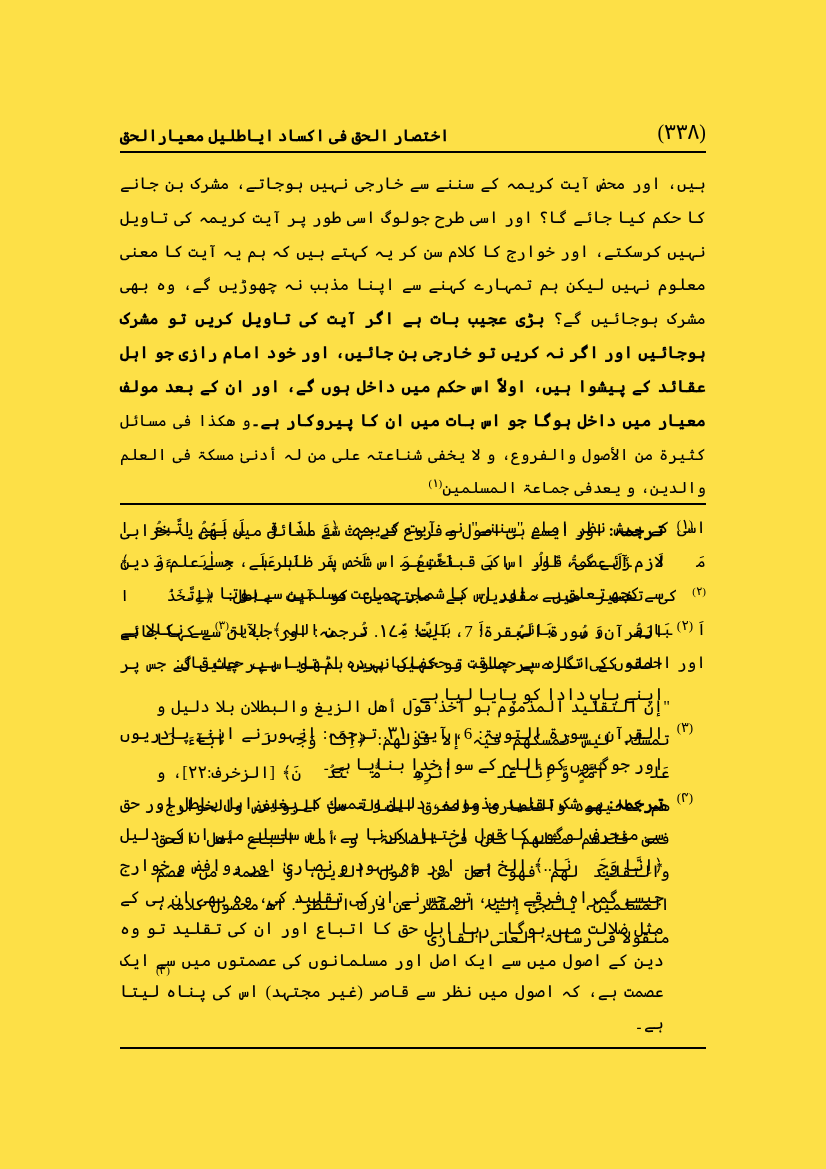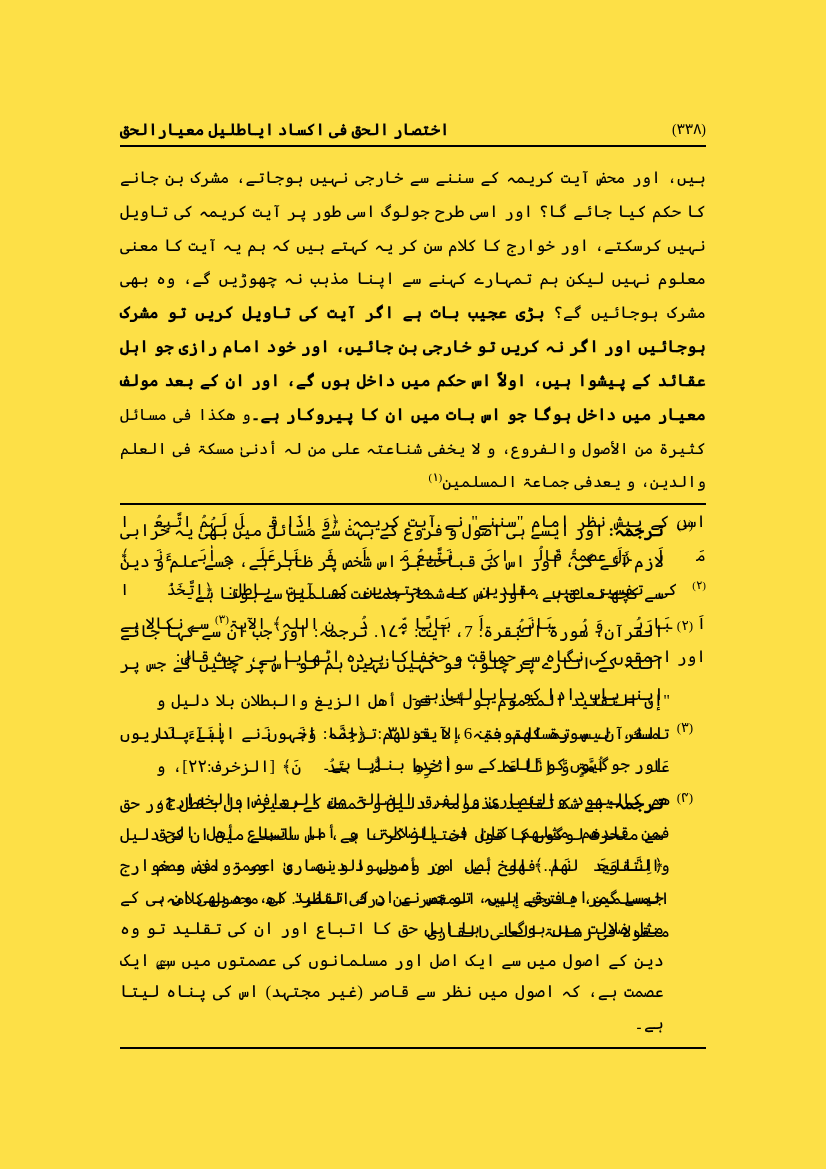--- a/index.html
+++ b/index.html
@@ -34,21 +34,21 @@
     direction: rtl;
     padding-bottom: 6px;
   }
   .header-title {
     font-size: 16px;
     font-weight: bold;
     letter-spacing: 0.5px;
     white-space: nowrap;
   }
   .header-page {
-    font-size: 14px;
+    font-size: 20px;
     font-weight: normal;
     letter-spacing: 1px;
     padding-bottom: 1px;
   }
   .rule {
     border: none;
     border-top: 2px solid #000;
     margin: 0 0 14px 0;
     height: 0;
   }

